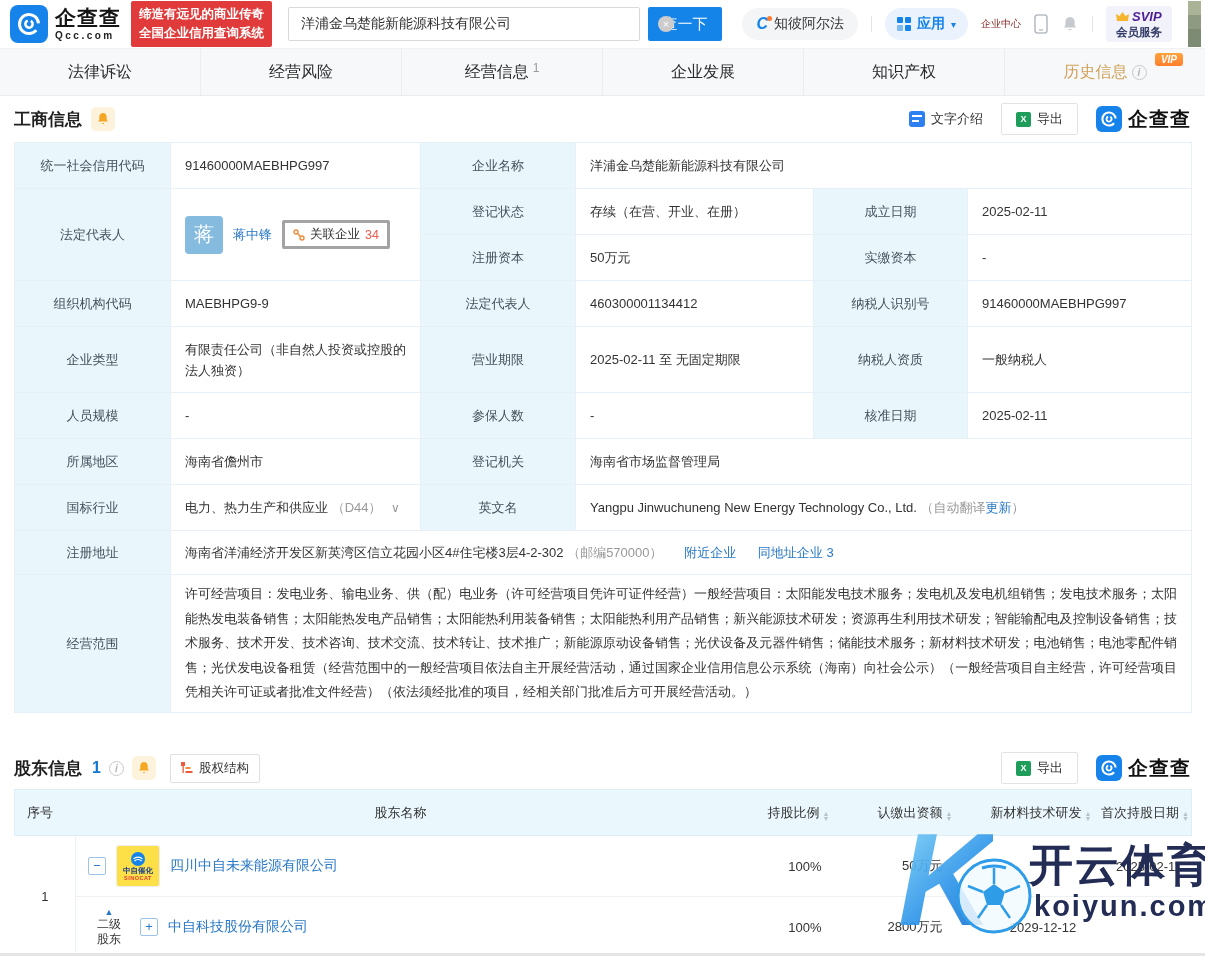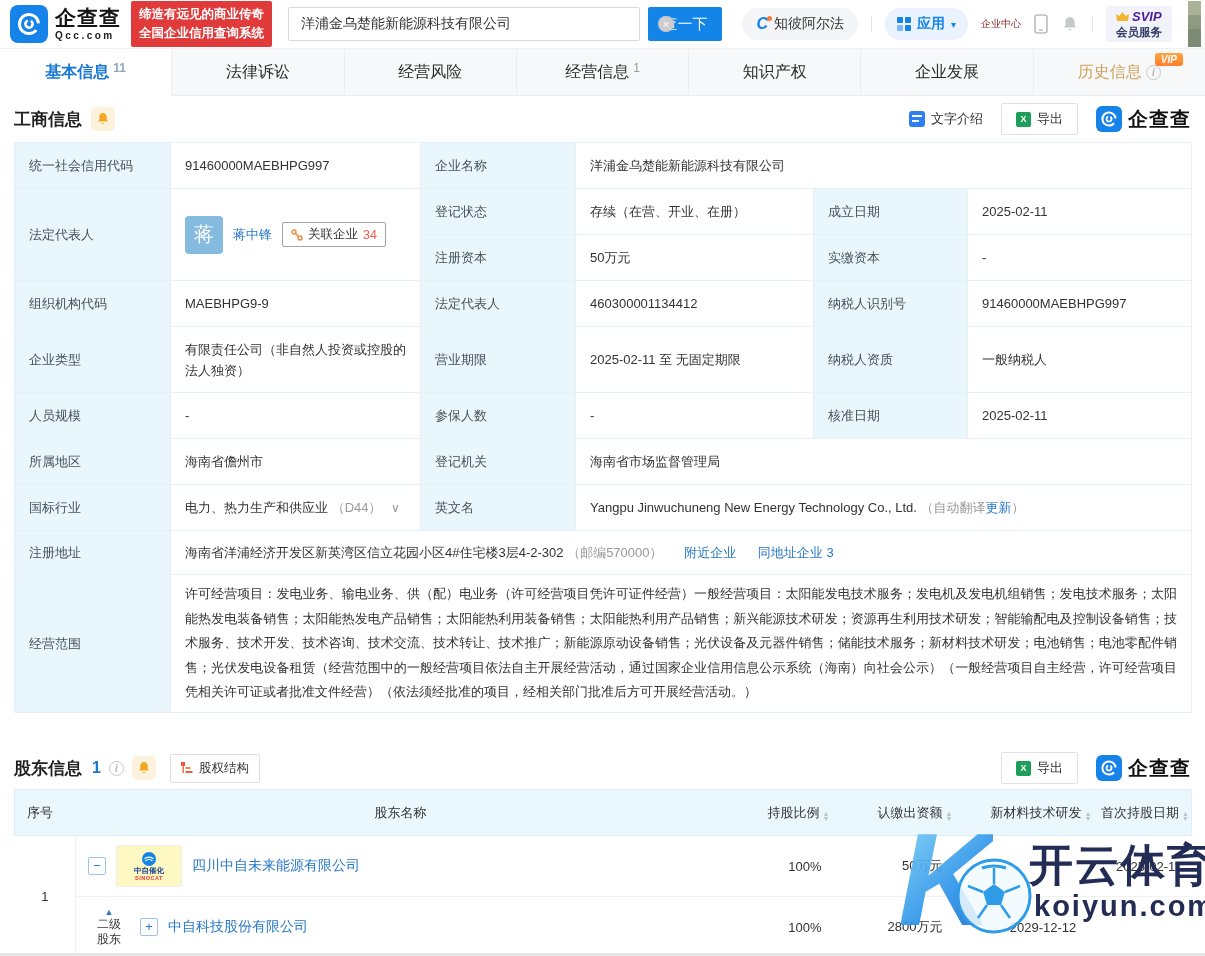--- a/index.html
+++ b/index.html
@@ -58,29 +58,29 @@
   .doc-ic::after { content:""; position:absolute; left:3px; top:9px; width:7px; height:2px; background:#fff; }
   .btn-bordered { display:flex; align-items:center; gap:6px; border:1px solid #e2e2e2; background:#fff; border-radius:2px; padding:6px 14px; font-size:13px; color:#333; cursor:pointer; font-family:inherit; }
   .xls-ic { width:15px; height:15px; background:#1e9e5a; border-radius:2px; color:#fff; font-size:9px; font-weight:700; line-height:15px; text-align:center; }
   .brand-mini { display:flex; align-items:center; gap:6px; }
   .brand-mini .sq { width:26px; height:26px; border-radius:6px; background:#1583e9; display:flex; align-items:center; justify-content:center; }
   .brand-mini .t { font-size:20px; font-weight:800; color:#111; letter-spacing:1px; }
 
   
   table.info { width:1177px; margin:0 14px; border-collapse:collapse; table-layout:fixed; font-size:13px; }
   table.info td { border:1px solid #e6f0f6; padding:0 14px; color:#333; background:#fff; vertical-align:middle; }
-  table.info td.lbl { background:#e9f7fd; color:#45505a; }
+  table.info td.lbl { background:#e9f7fd; color:#45505a;text-align:center; }
   tr.h46 > td { height:46px; }
   tr.h44 > td { height:44px; }
   tr.h66 > td { height:66px; }
   td.multi { line-height:21px; padding-top:10px; padding-bottom:10px; }
   .legal-flex { display:flex; align-items:center; gap:10px; }
   .avatar { width:38px; height:38px; background:#85bbdf; border-radius:4px; color:#fff; font-size:20px; display:flex; align-items:center; justify-content:center; }
   a.lnk { color:#2878c8; text-decoration:none; cursor:pointer; }
-  .rel-badge { display:flex; align-items:center; gap:5px; border:1px solid #a3a3a3; border-radius:2px; padding:3px 8px; background:#fff; cursor:pointer; }
+  .rel-badge { display:flex; align-items:center; gap:5px; border:3px solid #a3a3a3; border-radius:2px; padding:3px 8px; background:#fff; cursor:pointer; }
   .rel-badge .t { font-size:12.5px; color:#333; }
   .rel-badge .n { font-size:12.5px; color:#f05a4b; }
   .gray { color:#999; }
   .chev { color:#999; margin-left:6px; font-size:12px; cursor:pointer; }
   .addr-links a { margin-left:18px; }
   .scope-box { line-height:24.5px; max-height:124px; overflow:hidden; text-align:justify; padding:0; }
   td.scope-td { padding-top:11px; padding-bottom:11px; height:138px; vertical-align:top; }
 
   
   .holders-head { margin-top:34px; height:42px; display:flex; align-items:center; padding:0 14px; gap:8px; }
@@ -89,21 +89,21 @@
   table.holders { width:1177px; margin:0 14px; border-collapse:collapse; table-layout:fixed; font-size:13px; }
   table.holders th { background:#eaf7fd; height:46px; font-weight:400; color:#333; border:1px solid #ddeef7; border-left:none; border-right:none; }
   table.holders th.b-l { border-left:1px solid #ddeef7; }
   table.holders th.b-r { border-right:1px solid #ddeef7; }
   table.holders td { background:#fff; border-bottom:1px solid #eef2f5; vertical-align:middle; color:#333; }
   th .sorter { display:inline-flex; flex-direction:column; margin-left:3px; vertical-align:1px; }
   th .sorter i { font-style:normal; font-size:7px; line-height:5px; color:#b8c4cc; }
   .seq-cell { text-align:center; border-right:1px solid #eef2f5; }
   .name-flex { display:flex; align-items:center; gap:10px; padding:0 12px; height:60px; }
   .toggle-box { width:18px; height:18px; border:1px solid #9cc3e8; border-radius:2px; color:#2878c8; background:#fff; font-size:13px; line-height:16px; text-align:center; cursor:pointer; flex:0 0 auto; }
-  .co-logo { width:66px; height:42px; border:1px solid #ededed; border-radius:3px; display:flex; flex-direction:column; align-items:center; justify-content:center; background:#fef9c3; flex:0 0 auto; }
+  .co-logo { width:44px; height:42px; border:1px solid #ededed; border-radius:3px; display:flex; flex-direction:column; align-items:center; justify-content:center; background:#fde047; flex:0 0 auto; }
   .co-logo .cn { font-size:7.5px; color:#1a3f8f; font-weight:700; line-height:8px; }
   .co-logo .en { font-size:5.5px; color:#e03a3a; font-weight:700; letter-spacing:.5px; line-height:7px; }
   .tier { display:flex; flex-direction:column; align-items:center; width:42px; flex:0 0 auto; line-height:15px; font-size:12px; color:#333; }
   .tier .arr { color:#2878c8; font-size:9px; line-height:10px; }
   td.num-r { text-align:right; padding-right:34px; }
   td.num-r2 { text-align:right; padding-right:48px; }
   td.num-c { text-align:center; }
   td.num-r3 { text-align:right; padding-right:10px; }
 
   
@@ -178,39 +178,35 @@
             </svg>
           <span>SVIP</span>
         </div>
         <div class="l2">会员服务</div>
       </div>
       <div class="edge-blk"></div>
     </div>
   </div>
 
   <div class="tabbar">
-    <div class="tab active">
-      <span>基本信息</span>
-      <span class="cnt">11</span>
-    </div>
     <div class="tab">
       <span>法律诉讼</span>
     </div>
     <div class="tab">
       <span>经营风险</span>
     </div>
     <div class="tab">
       <span>经营信息</span>
       <span class="cnt gray">1</span>
     </div>
     <div class="tab">
+      <span>企业发展</span>
+    </div>
+    <div class="tab">
       <span>知识产权</span>
-    </div>
-    <div class="tab">
-      <span>企业发展</span>
     </div>
     <div class="tab history">
       <span class="vip-badge">VIP</span>
       <span>历史信息</span>
       <span class="info-cir">i</span>
     </div>
   </div>
 
   <div class="sec-head">
     <span class="sec-title">工商信息</span>

